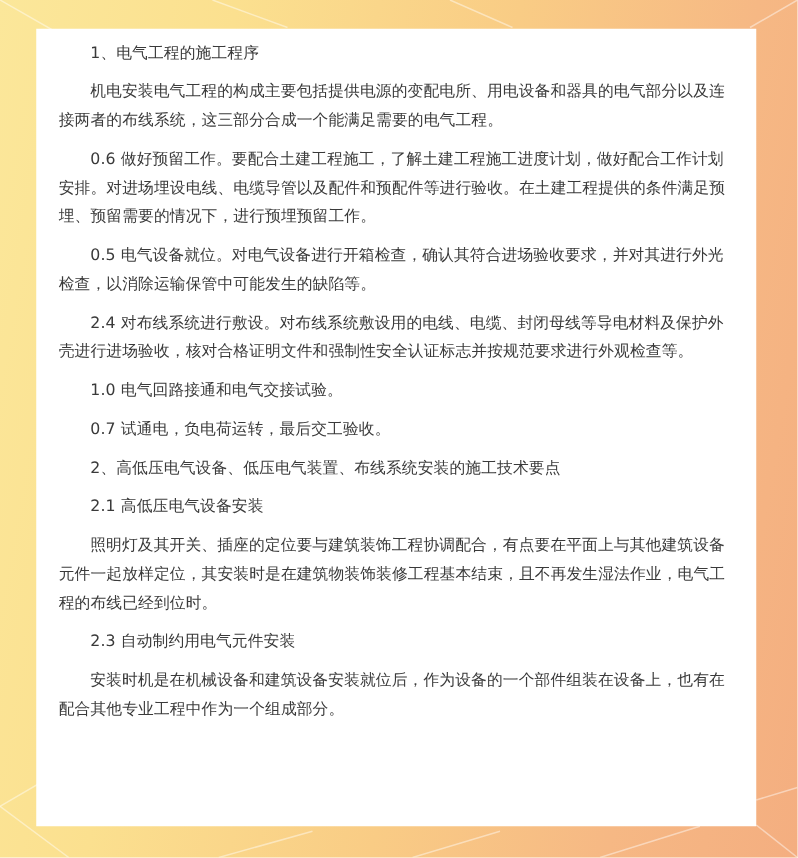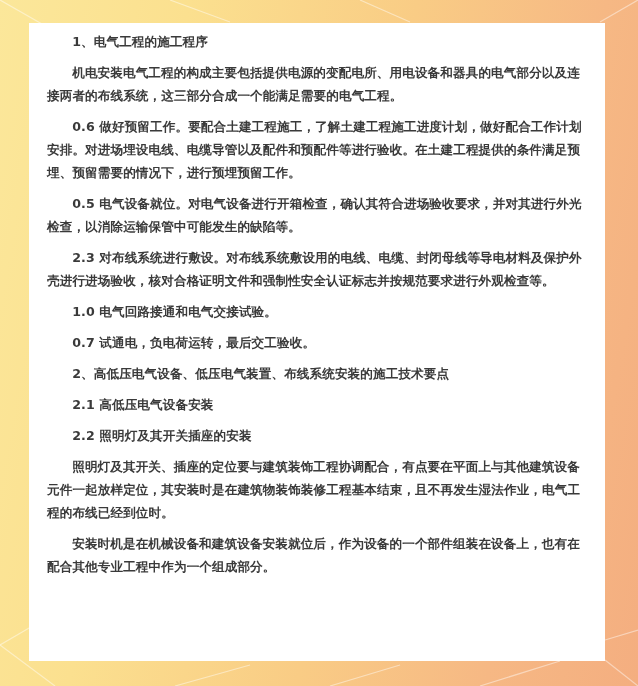--- a/index.html
+++ b/index.html
@@ -21,21 +21,20 @@
   }
   .panel {
     position: absolute;
     left: 29px;
     top: 23px;
     width: 576px;
     height: 638px;
     background: #ffffff;
     box-sizing: border-box;
     padding: 7px 20px 0 18px;
-    font-weight: bold;
   }
   .para {
     margin: 0 0 8px 0;
     font-size: 12.6px;
     line-height: 23px;
     color: #3a3a3a;
     text-indent: 2em;
     letter-spacing: 0.1px;
     word-break: break-all;
   }
@@ -60,21 +59,21 @@
     <line x1="170" y1="0" x2="230" y2="22"></line>
     <line x1="360" y1="0" x2="410" y2="22"></line>
   </g>
 </svg>
 
 <div class="panel">
   <p class="para heading">1、电气工程的施工程序</p>
   <p class="para">机电安装电气工程的构成主要包括提供电源的变配电所、用电设备和器具的电气部分以及连接两者的布线系统，这三部分合成一个能满足需要的电气工程。</p>
   <p class="para">0.6 做好预留工作。要配合土建工程施工，了解土建工程施工进度计划，做好配合工作计划安排。对进场埋设电线、电缆导管以及配件和预配件等进行验收。在土建工程提供的条件满足预埋、预留需要的情况下，进行预埋预留工作。</p>
   <p class="para">0.5 电气设备就位。对电气设备进行开箱检查，确认其符合进场验收要求，并对其进行外光检查，以消除运输保管中可能发生的缺陷等。</p>
-  <p class="para">2.3 对布线系统进行敷设。对布线系统敷设用的电线、电缆、封闭母线等导电材料及保护外壳进行进场验收，核对合格证明文件和强制性安全认证标志并按规范要求进行外观检查等。</p>
+  <p class="para">2.4 对布线系统进行敷设。对布线系统敷设用的电线、电缆、封闭母线等导电材料及保护外壳进行进场验收，核对合格证明文件和强制性安全认证标志并按规范要求进行外观检查等。</p>
   <p class="para">1.0 电气回路接通和电气交接试验。</p>
   <p class="para">0.7 试通电，负电荷运转，最后交工验收。</p>
   <p class="para heading">2、高低压电气设备、低压电气装置、布线系统安装的施工技术要点</p>
   <p class="para heading">2.1 高低压电气设备安装</p>
-  <p class="para heading">2.2 照明灯及其开关插座的安装</p>
   <p class="para">照明灯及其开关、插座的定位要与建筑装饰工程协调配合，有点要在平面上与其他建筑设备元件一起放样定位，其安装时是在建筑物装饰装修工程基本结束，且不再发生湿法作业，电气工程的布线已经到位时。</p>
+  <p class="para heading">2.3 自动制约用电气元件安装</p>
   <p class="para">安装时机是在机械设备和建筑设备安装就位后，作为设备的一个部件组装在设备上，也有在配合其他专业工程中作为一个组成部分。</p>
 </div>
 
 </body></html>

